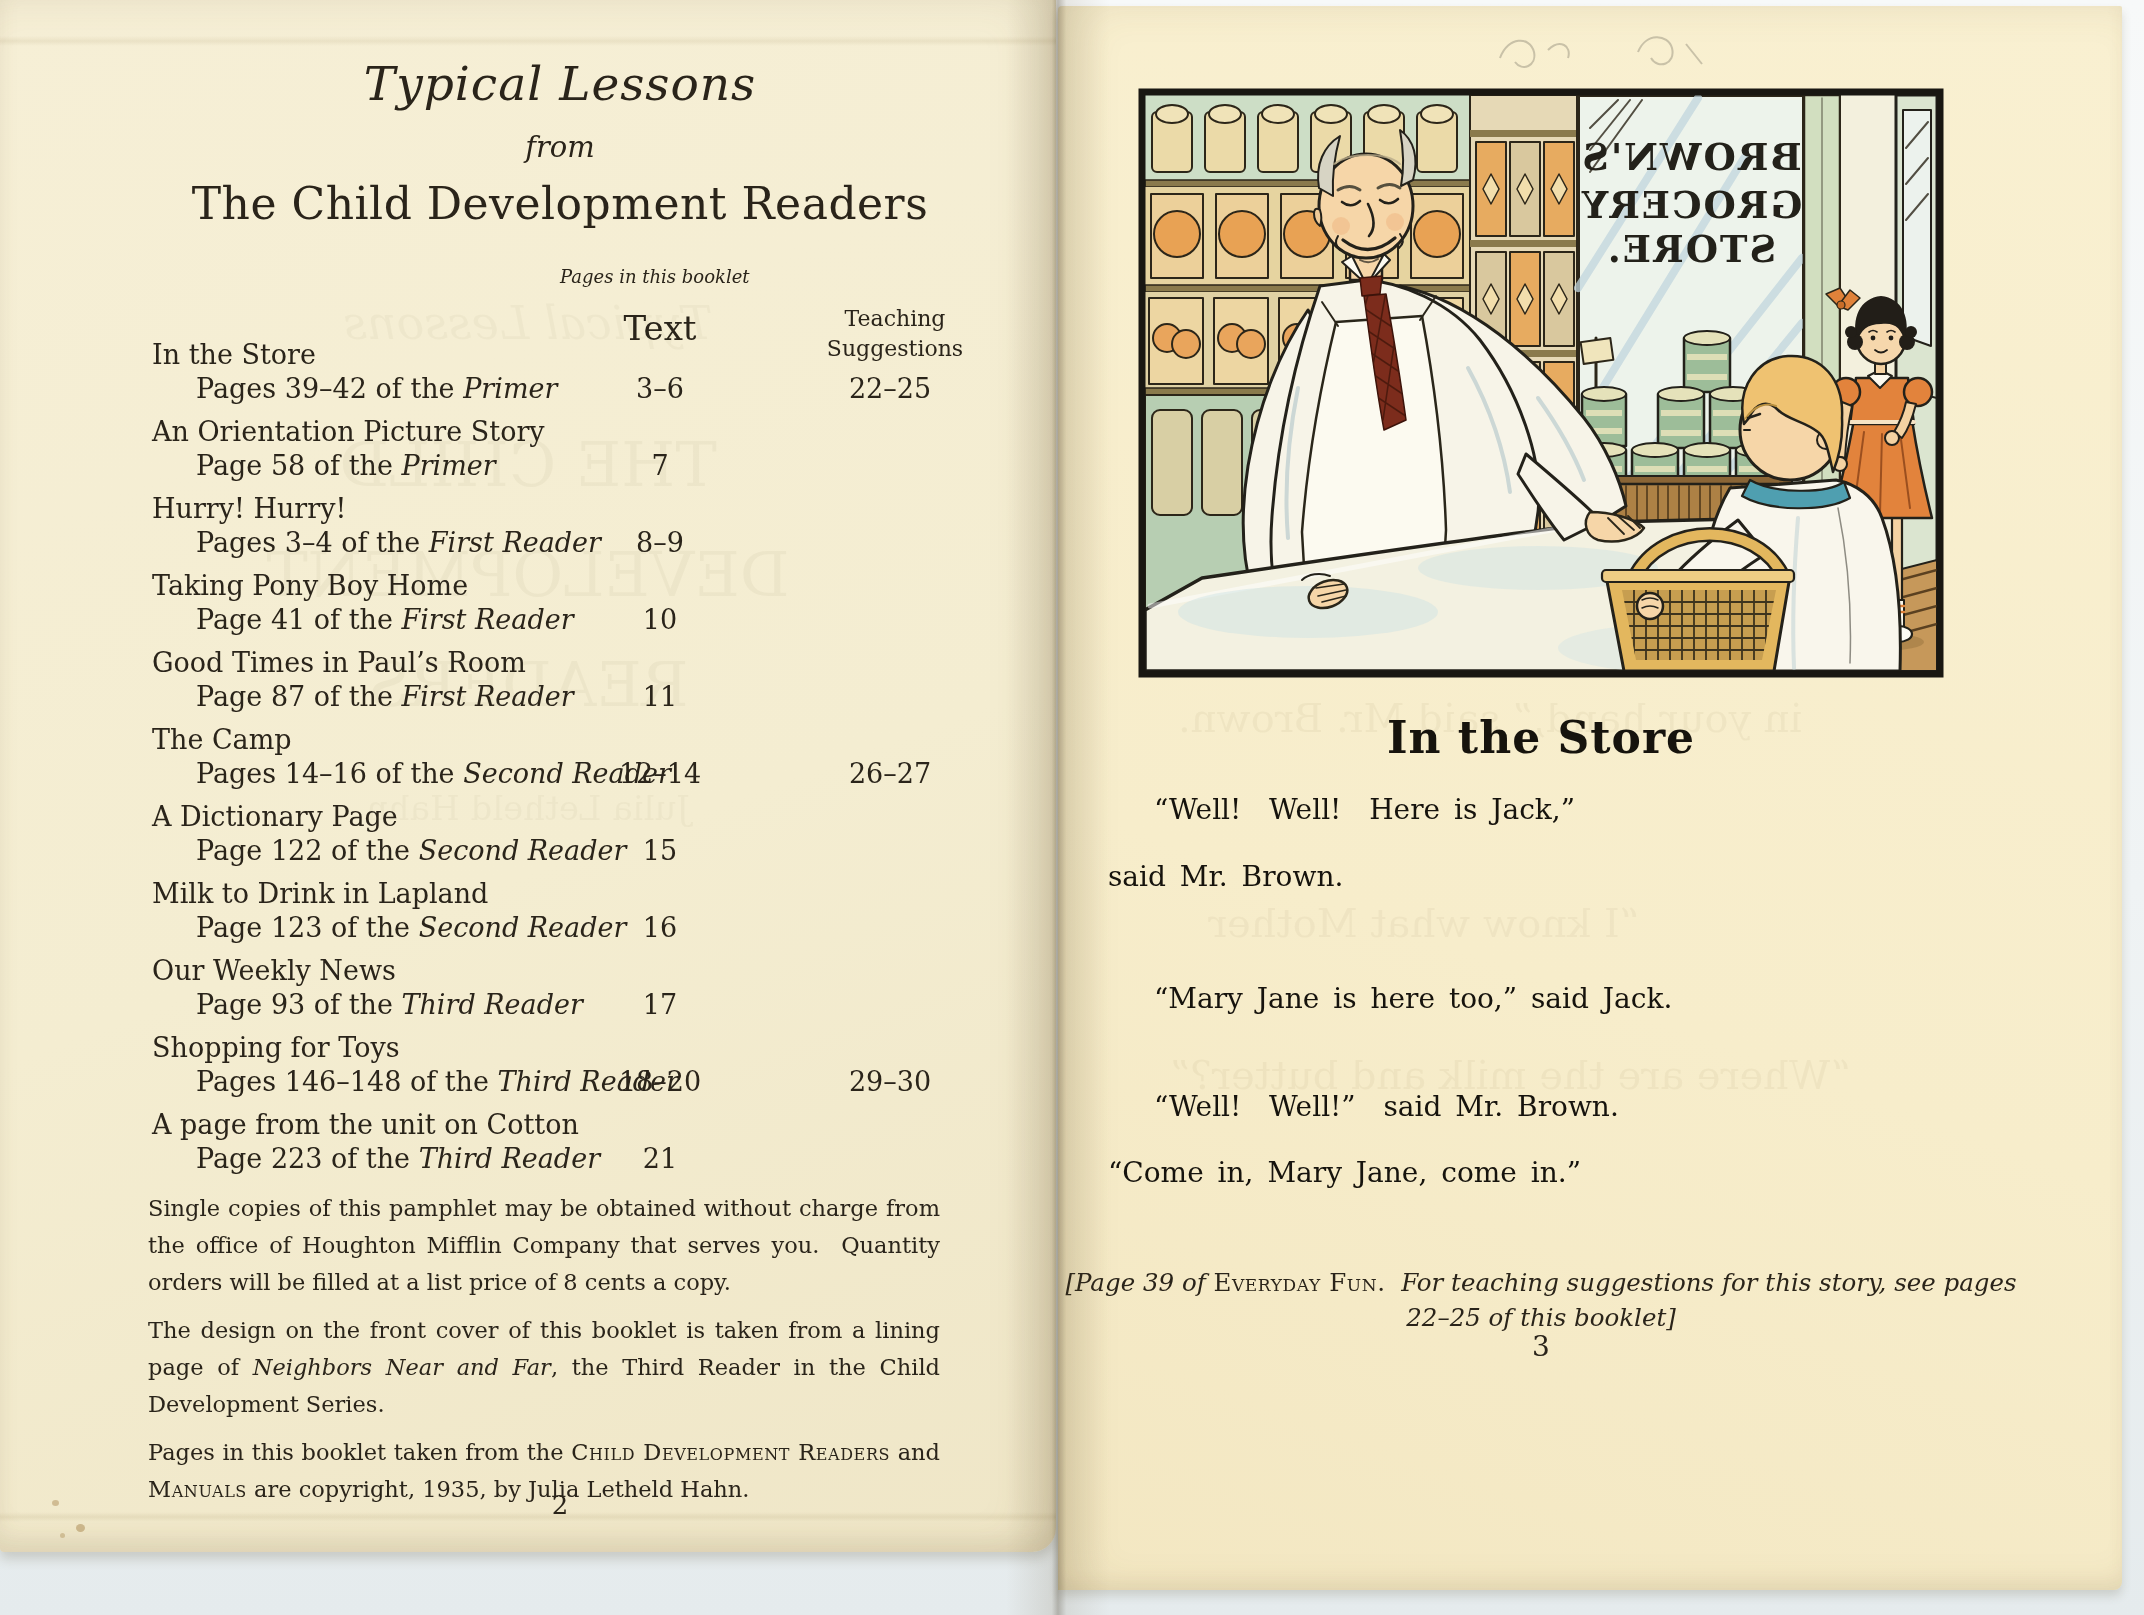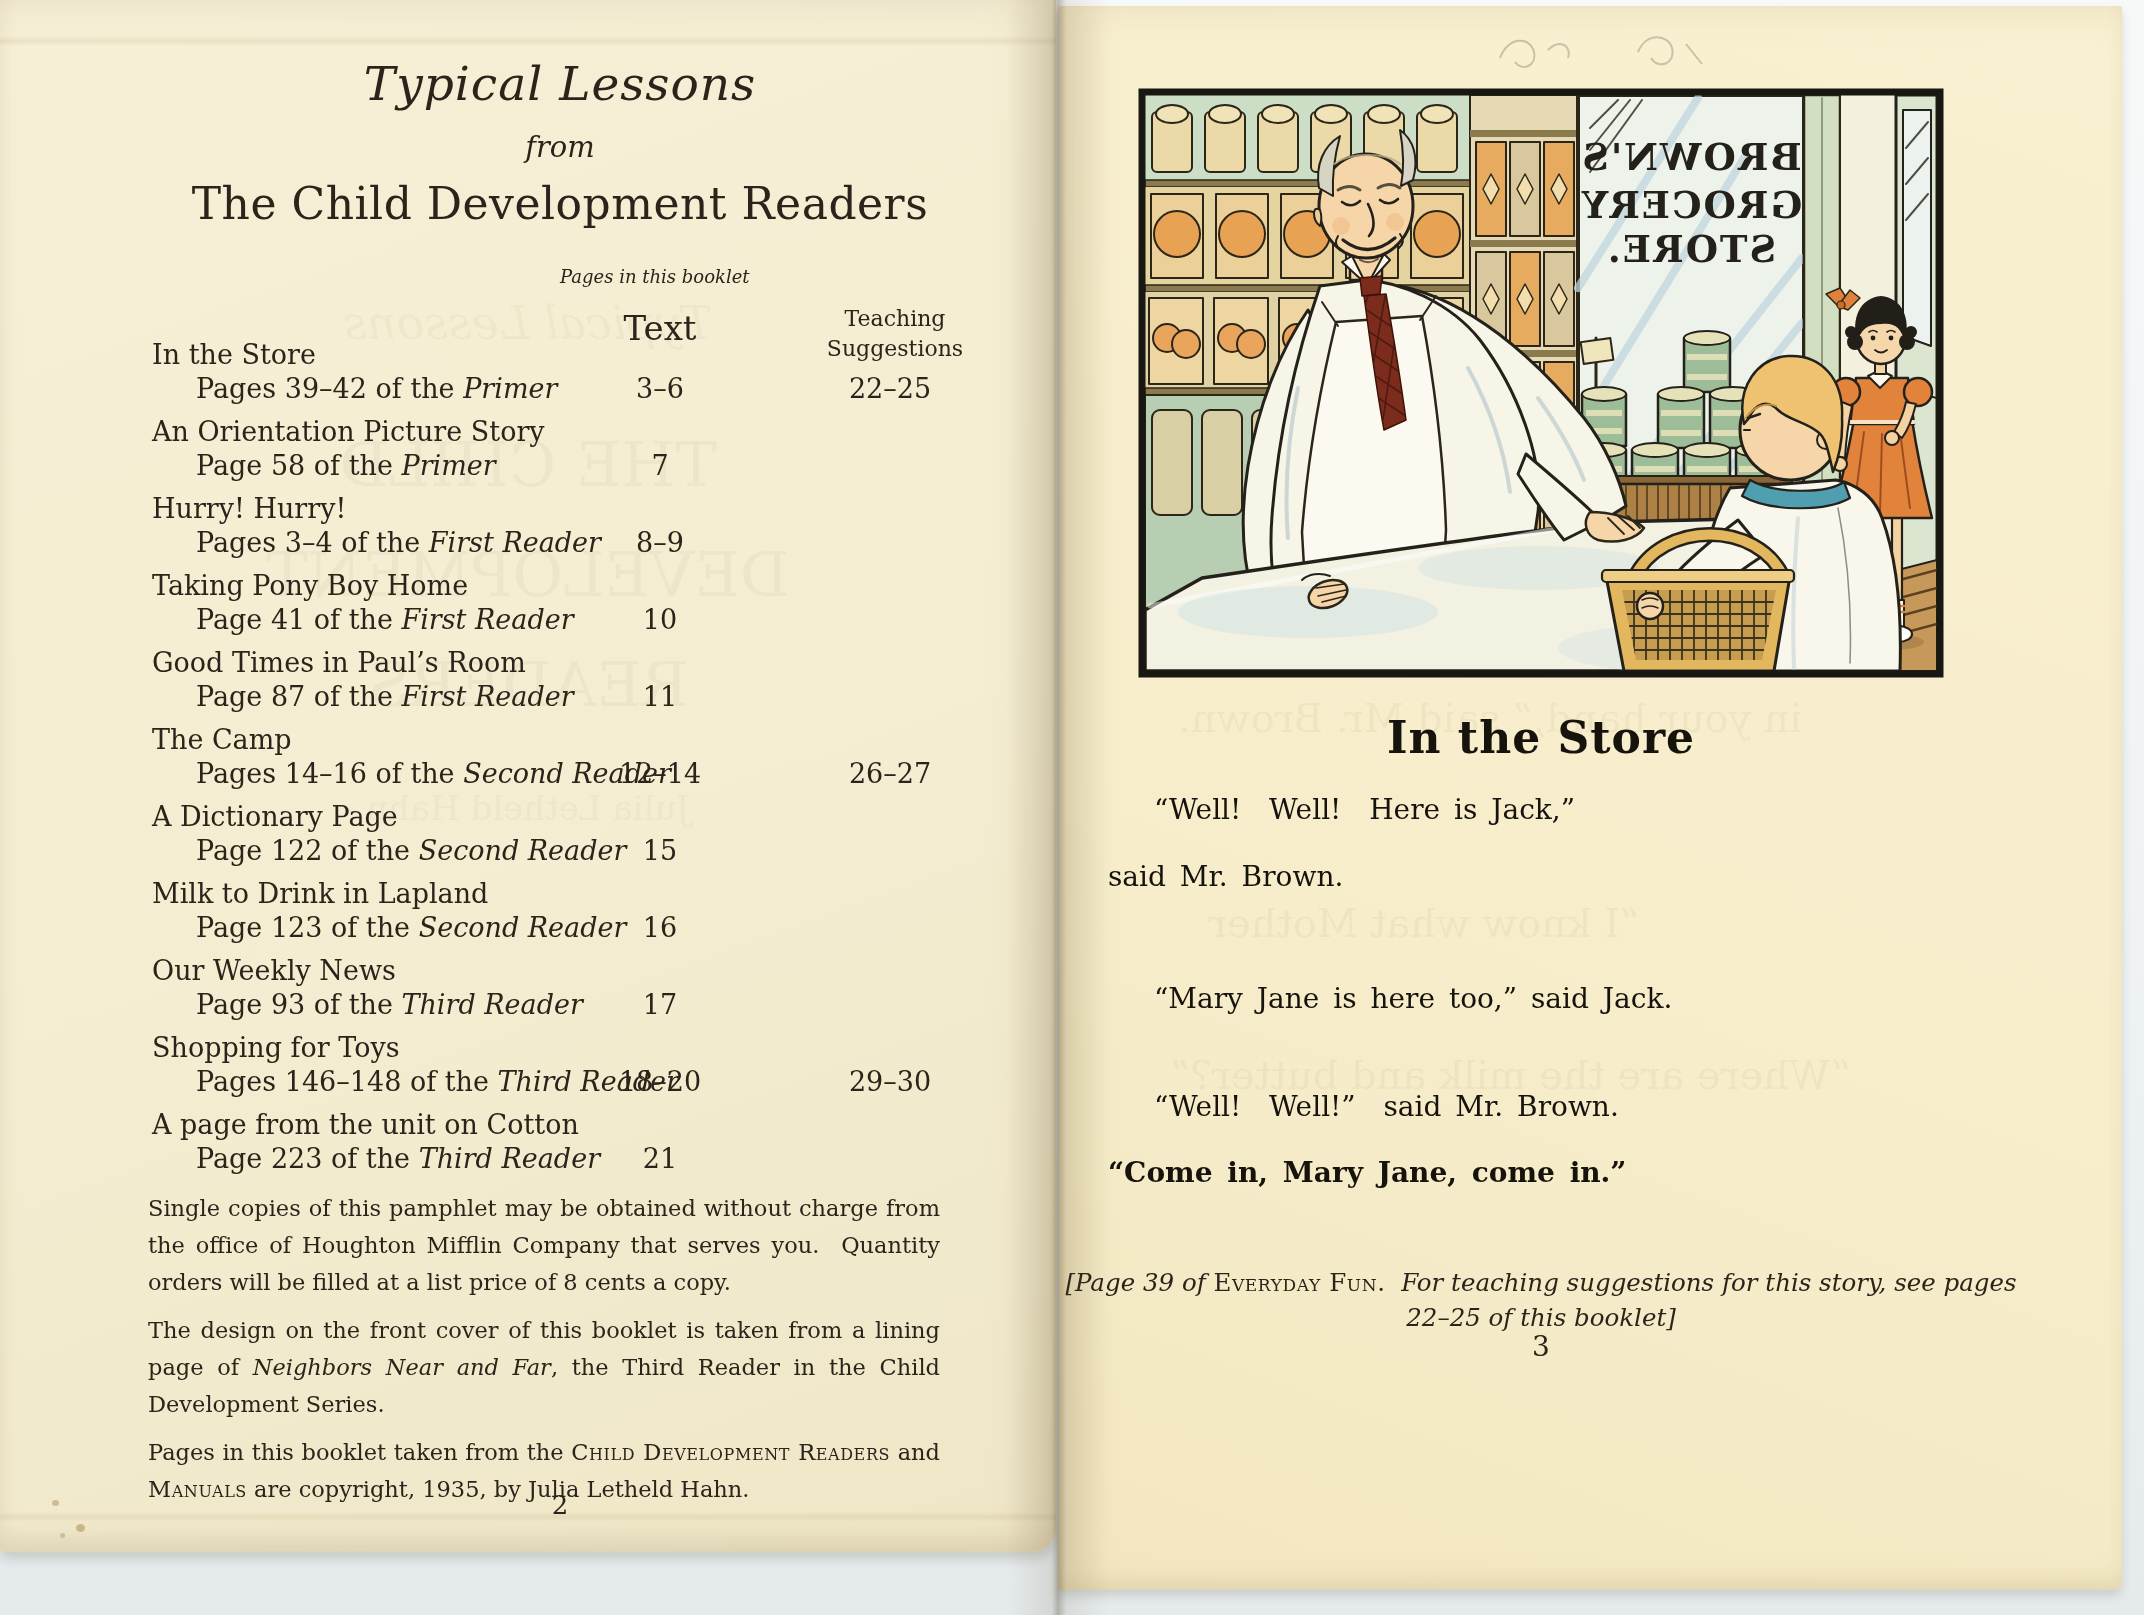--- a/index.html
+++ b/index.html
@@ -524,21 +524,21 @@
     </svg>
     </div>
 
     <div class="rp-heading">In the Store</div>
 
     <div>
         <div class="story-line ind" style="top: 787px;">“Well!  Well!  Here is Jack,”</div>
         <div class="story-line" style="top: 854px;">said Mr. Brown.</div>
         <div class="story-line ind" style="top: 976px;">“Mary Jane is here too,” said Jack.</div>
         <div class="story-line ind" style="top: 1084px;">“Well!  Well!”  said Mr. Brown.</div>
-        <div class="story-line" style="top: 1150px; font-weight: bold;">“Come in, Mary Jane, come in.”</div>
+        <div class="story-line" style="top: 1150px;">“Come in, Mary Jane, come in.”</div>
       </div>
 
     <div class="rp-foot"><span>[Page 39 of </span><span class="sc">Everyday Fun.</span><span>  For teaching suggestions for this story, see pages</span></div>
     <div class="rp-foot2">22–25 of this booklet]</div>
 
     <div class="rp-pagenum">3</div>
   </div>
 
   <div class="gutter"></div>
 </div>

